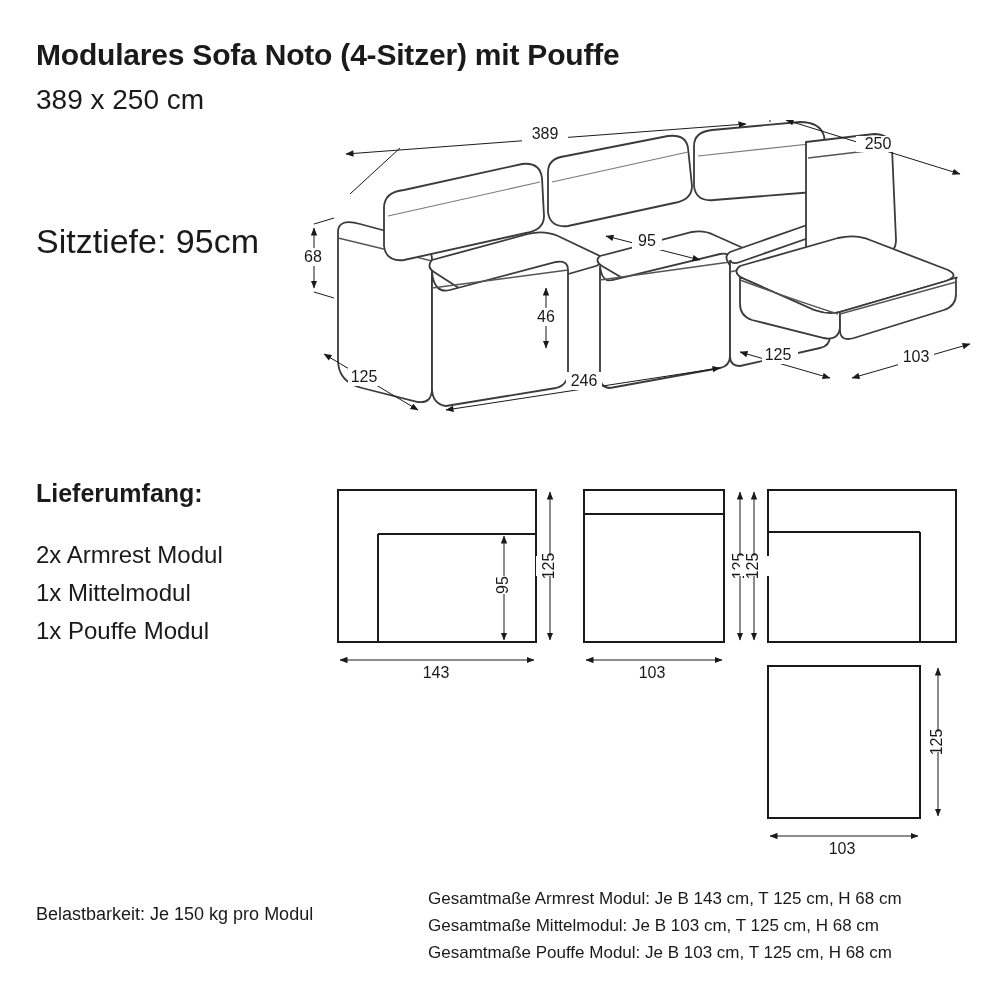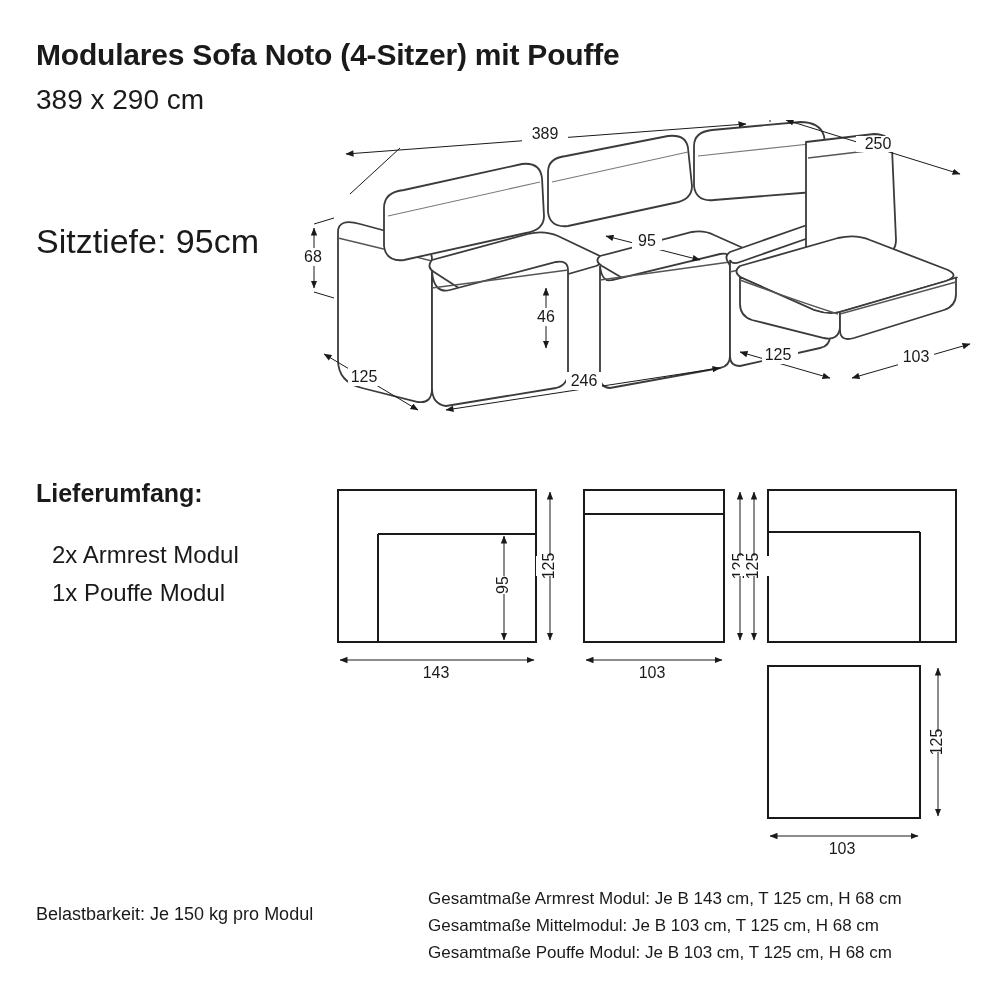--- a/index.html
+++ b/index.html
@@ -26,21 +26,21 @@
   }
   .seatdepth {
     position: absolute; left: 36px; top: 222px;
     font-size: 34px; font-weight: normal;
   }
   .scope-title {
     position: absolute; left: 36px; top: 479px;
     font-size: 25px; font-weight: bold;
   }
   .scope-list {
-    position: absolute; left: 52px; top: 536px;
+    position: absolute; left: 36px; top: 536px;
     font-size: 24px; line-height: 38px;
   }
   .load-note {
     position: absolute; left: 36px; top: 897px;
     font-size: 18px;
     margin-top: 7px;
   }
   .overall-notes {
     position: absolute; left: 428px; top: 885px;
     font-size: 17px; line-height: 27px;
@@ -62,26 +62,27 @@
   .sofa-fill { fill: #ffffff; stroke: #3b3b3b; stroke-width: 1.8; }
   .sofa-inner { fill: none; stroke: #555; stroke-width: 1.4; }
   .seam { fill: none; stroke: #7a7a7a; stroke-width: 1.1; }
 </style>
 </head>
 <body>
 
 <div class="page">
 
   <div class="title">Modulares Sofa Noto (4-Sitzer) mit Pouffe</div>
-  <div class="subtitle">389 x 290 cm</div>
+  <div class="subtitle">389 x 250 cm</div>
   <div class="seatdepth">Sitztiefe: 95cm</div>
 
   <div class="scope-title">Lieferumfang:</div>
   <div class="scope-list">
     <div>2x Armrest Modul</div>
+    <div>1x Mittelmodul</div>
     <div>1x Pouffe Modul</div>
   </div>
 
   <div class="load-note">Belastbarkeit: Je 150 kg pro Modul</div>
   <div class="overall-notes">
     <div>Gesamtmaße Armrest Modul: Je B 143 cm, T 125 cm, H 68 cm</div>
     <div>Gesamtmaße Mittelmodul: Je B 103 cm, T 125 cm, H 68 cm</div>
     <div>Gesamtmaße Pouffe Modul: Je B 103 cm, T 125 cm, H 68 cm</div>
   </div>
 

